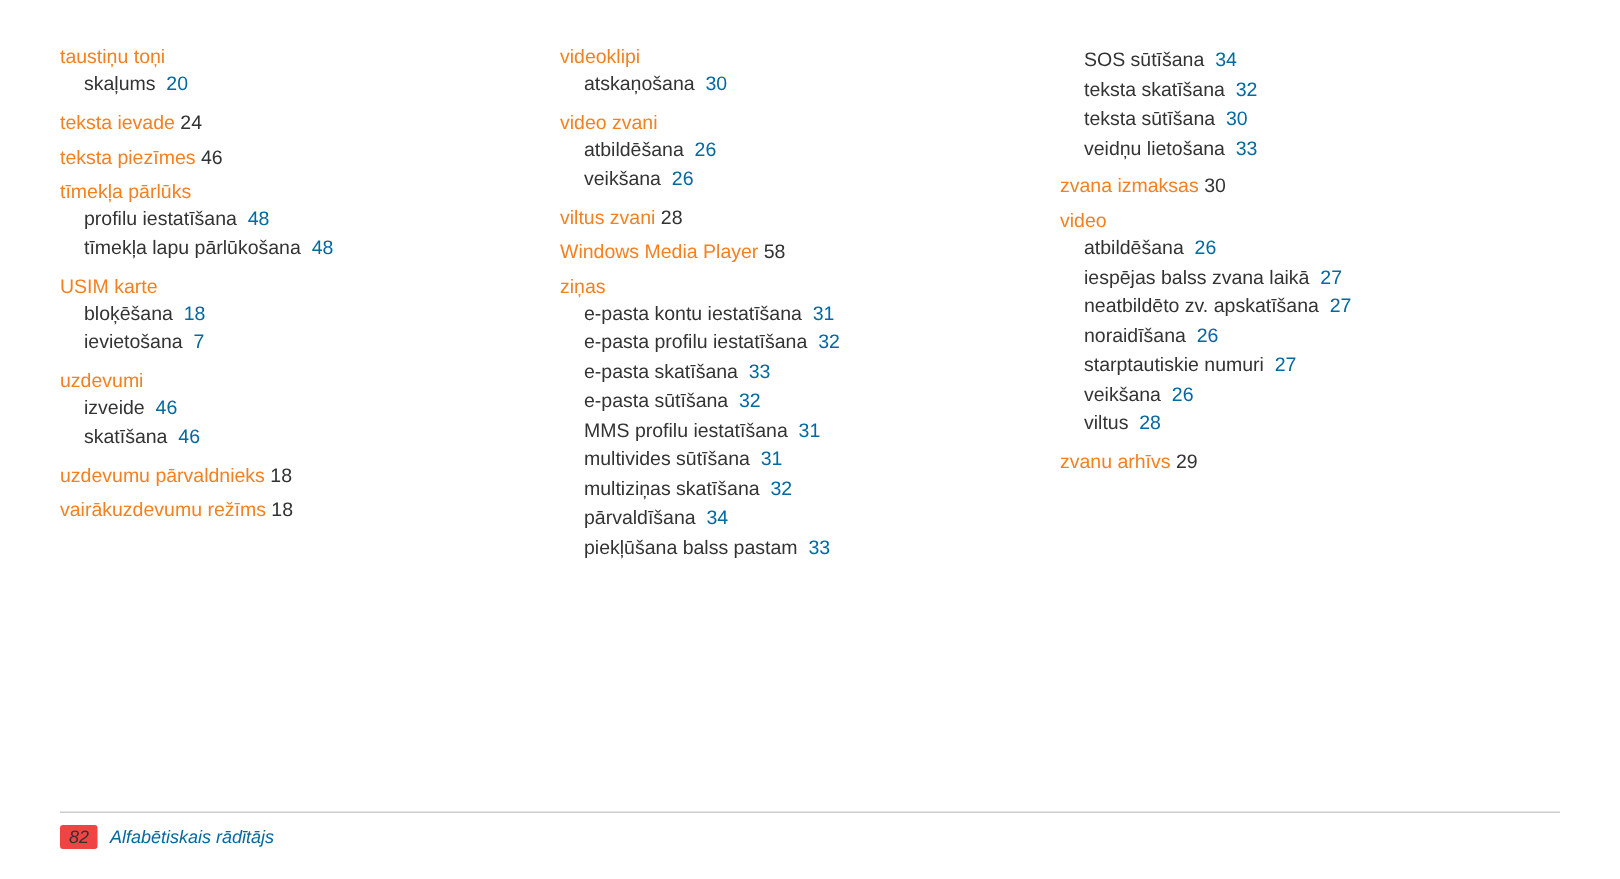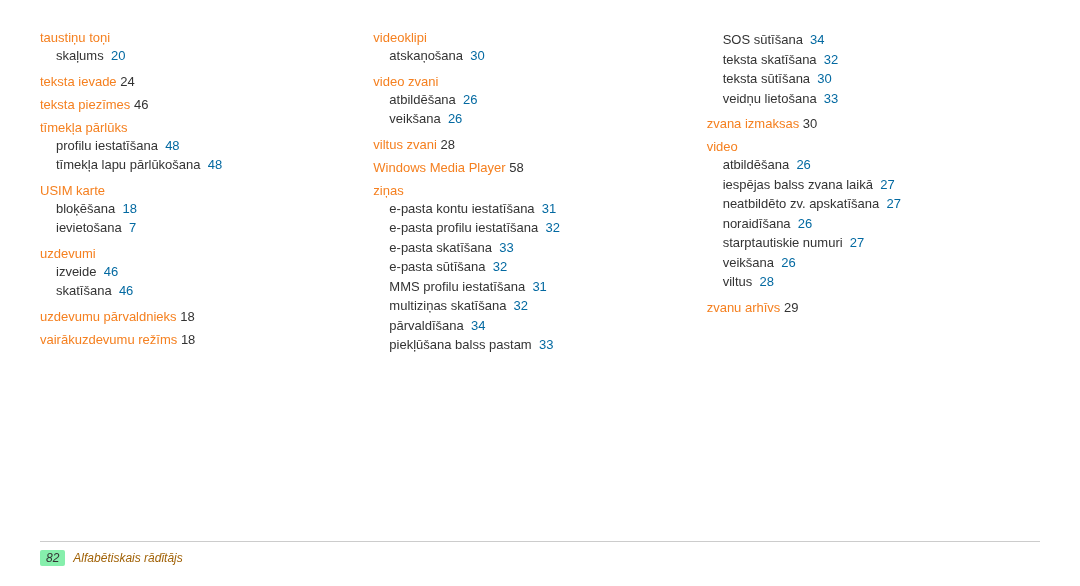--- a/index.html
+++ b/index.html
@@ -53,30 +53,30 @@
     }
     .footer {
       border-top: 1px solid #cccccc;
       padding-top: 8px;
       margin-top: 10px;
       display: flex;
       align-items: center;
       gap: 8px;
     }
     .footer-num {
-      background: #86efac;
+      background: #ef4444;
       color: #333;
       font-size: 12px;
       font-style: italic;
       padding: 1px 6px;
       border-radius: 2px;
     }
     .footer-text {
       font-size: 12px;
-      color: #a16207;
+      color: #0369a1;
       font-style: italic;
     }
     .section-gap {
       margin-top: 8px;
     }
   </style>
 </head>
 <body>
 
 <div class="page">
@@ -132,20 +132,21 @@
         <div class="entry section-gap">
           <div class="entry-header">Windows Media Player <span class="page-num">58</span></div>
         </div>
         <div class="entry section-gap">
           <div class="entry-header">ziņas</div>
           <div class="sub-item">e-pasta kontu iestatīšana&nbsp;&nbsp;<span class="page-num">31</span></div>
           <div class="sub-item">e-pasta profilu iestatīšana&nbsp;&nbsp;<span class="page-num">32</span></div>
           <div class="sub-item">e-pasta skatīšana&nbsp;&nbsp;<span class="page-num">33</span></div>
           <div class="sub-item">e-pasta sūtīšana&nbsp;&nbsp;<span class="page-num">32</span></div>
           <div class="sub-item">MMS profilu iestatīšana&nbsp;&nbsp;<span class="page-num">31</span></div>
+          <div class="sub-item">multivides sūtīšana&nbsp;&nbsp;<span class="page-num">31</span></div>
           <div class="sub-item">multiziņas skatīšana&nbsp;&nbsp;<span class="page-num">32</span></div>
           <div class="sub-item">pārvaldīšana&nbsp;&nbsp;<span class="page-num">34</span></div>
           <div class="sub-item">piekļūšana balss pastam&nbsp;&nbsp;<span class="page-num">33</span></div>
         </div>
       </div>
 
     <div class="column" id="col3-container">
         <div class="entry">
           <div class="sub-item">SOS sūtīšana&nbsp;&nbsp;<span class="page-num">34</span></div>
           <div class="sub-item">teksta skatīšana&nbsp;&nbsp;<span class="page-num">32</span></div>

